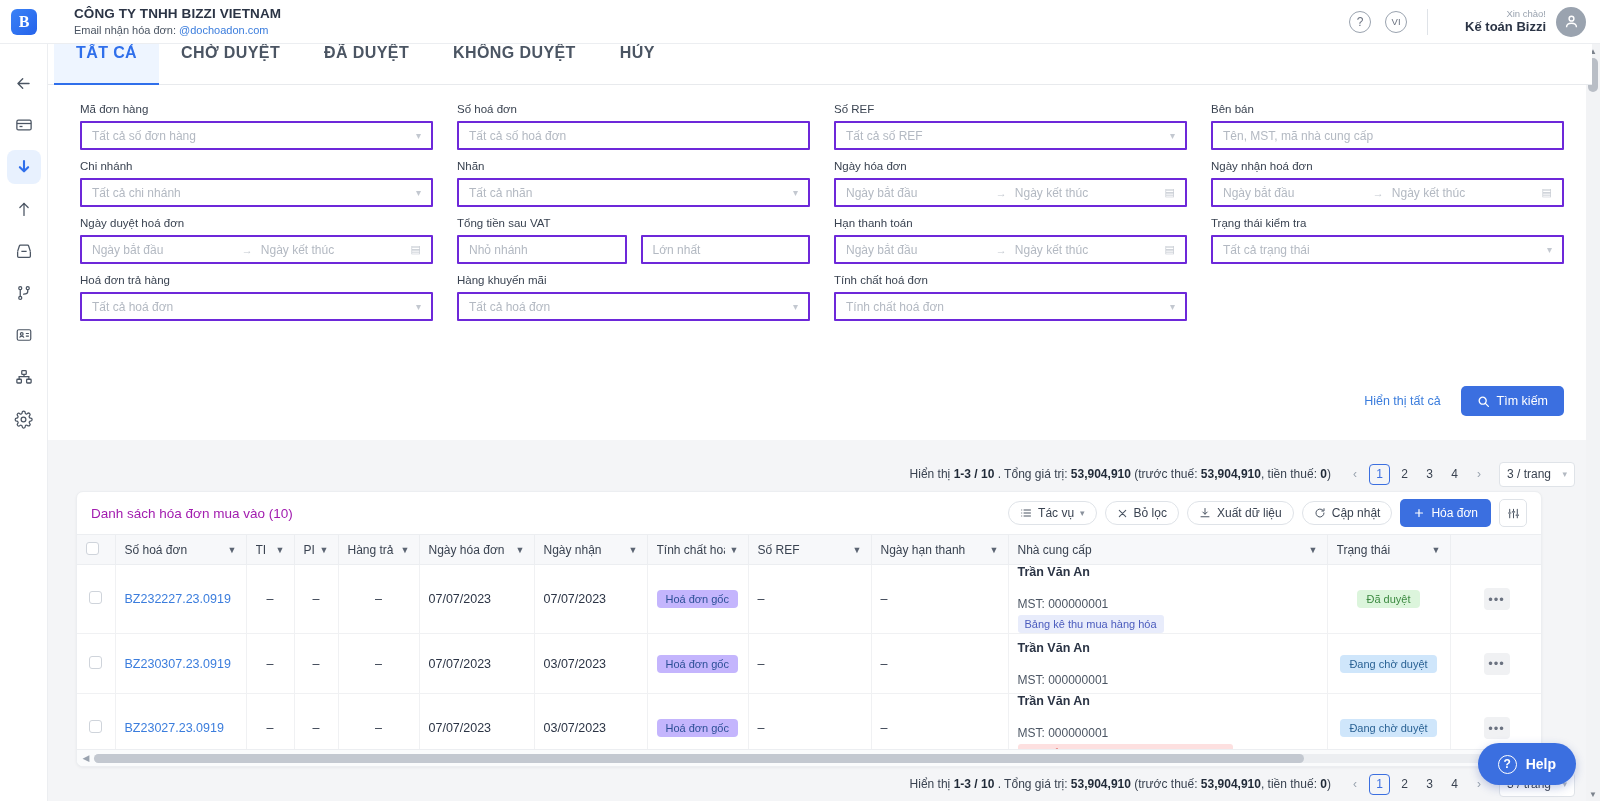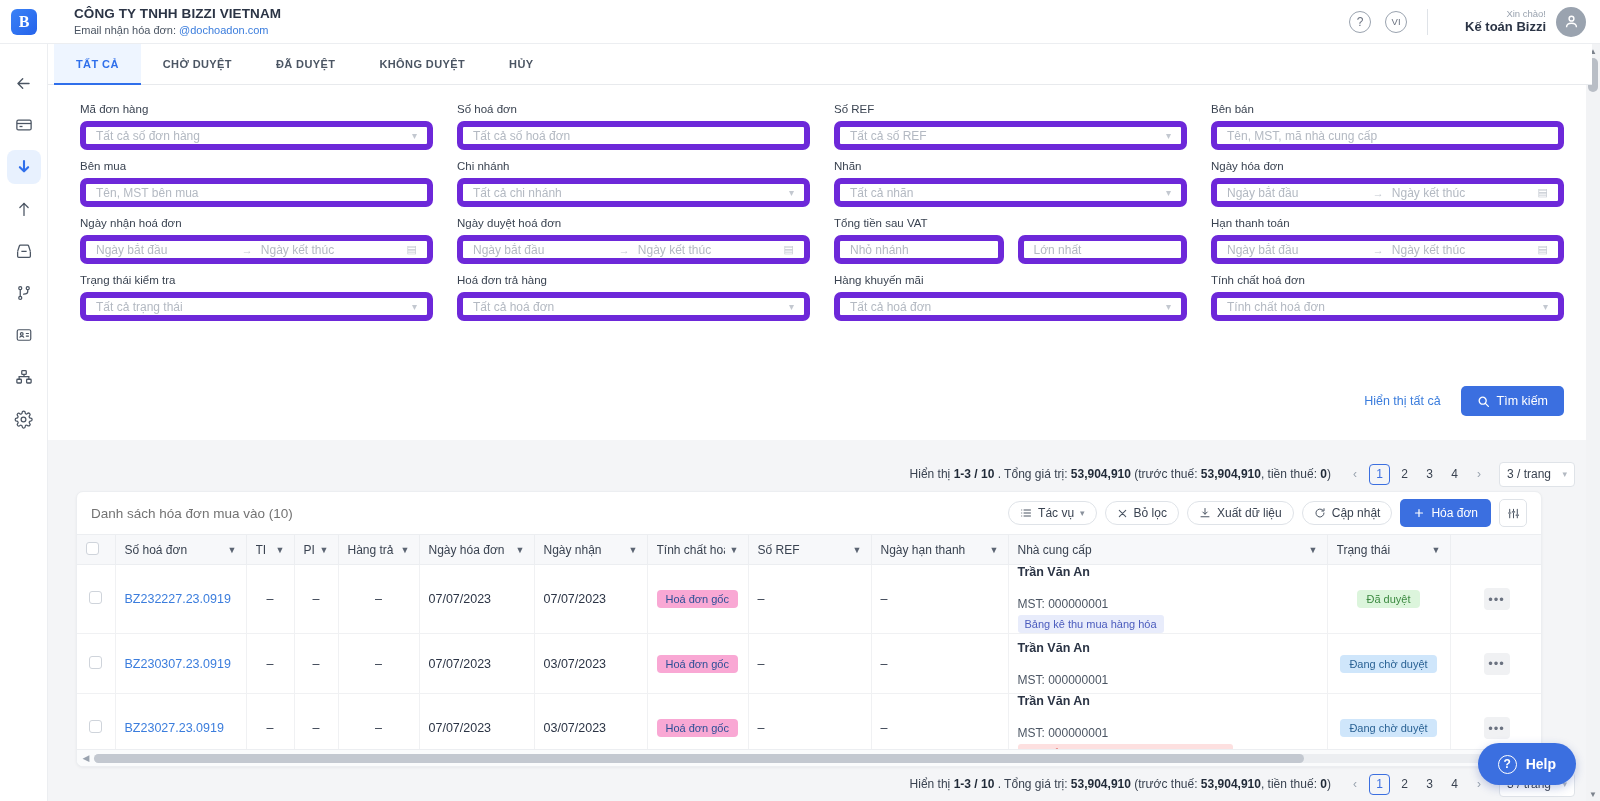--- a/index.html
+++ b/index.html
@@ -57,39 +57,39 @@
   }
   .side-ico.active { background:#e8f1fe; color:#2f6feb; }
 
   
   .tabs {
     position:absolute; top:44px; left:48px; width:1544px; height:41px;
     background:#ffffff; display:flex; align-items:stretch;
     border-bottom:1px solid #e8eaed; padding-left:6px; z-index:10;
   }
   .tab {
-    padding:0 22px; display:flex; align-items:center;
-    font-size:11px; font-weight:bold; color:#4b5563; letter-spacing:.4px;
+    padding:0 22px; display:flex; align-items:flex-start;
+    font-size:16px; font-weight:bold; color:#4b5563; letter-spacing:.4px;
     cursor:pointer; position:relative;
   }
   .tab.active { color:#2f6feb; background:#eef5ff; }
   .tab.active:after {
     content:""; position:absolute; left:0; right:0; bottom:-1px; height:2.5px; background:#2f6feb;
   }
 
   
   .filters {
     position:absolute; top:85px; left:48px; width:1544px; height:355px;
     background:#ffffff; padding:18px 28px 0 32px;
   }
   .fgrid { display:grid; grid-template-columns: repeat(4, 1fr); column-gap:24px; row-gap:10px; }
   .fgroup { min-width:0; }
   .flabel { font-size:11.5px; color:#3a4351; margin-bottom:6px; display:block; }
   .fctl {
-    height:29px; border:6px solid #6d28d9; border-radius:7px; background:#fff;
+    height:29px; border:2px solid #6d28d9; border-radius:1px; background:#fff;
     display:flex; align-items:center; padding:0 10px; font-size:12px; color:#b3b9c2;
   }
   .fctl .txt { flex:1; overflow:hidden; white-space:nowrap; }
   .fctl .caret { color:#c3c8d0; font-size:10px; margin-left:6px; }
   .fctl .cal { color:#c3c8d0; font-size:11px; }
   .range { display:flex; align-items:center; gap:8px; }
   .range .arr { color:#c3c8d0; font-size:11px; }
   .pair { display:flex; gap:14px; }
   .pair .fctl { flex:1; }
 
@@ -130,21 +130,21 @@
 
   
   .card {
     position:absolute; top:491px; left:76px; width:1466px; height:276px;
     background:#ffffff; border:1px solid #eceef1; border-radius:7px;
     box-shadow:0 1px 3px rgba(16,24,40,.05); overflow:hidden;
   }
   .card-head {
     height:42px; display:flex; align-items:center; padding:0 14px 0 14px;
   }
-  .card-title { font-size:13.5px; color:#737373; font-weight:normal; }
+  .card-title { font-size:13.5px; color:#a21caf; font-weight:normal; }
   .card-actions { margin-left:auto; display:flex; align-items:center; gap:8px; }
   .ghost-btn {
     height:24px; border:1px solid #dfe3e8; border-radius:12px; background:#fff;
     padding:0 11px; display:flex; align-items:center; gap:6px;
     font-size:12px; color:#3a4351; cursor:pointer; white-space:nowrap;
     font-family:"Liberation Sans",sans-serif;
   }
   .blue-btn {
     height:28px; border:none; border-radius:5px; background:#3b6fe0; color:#fff;
     padding:0 13px; display:flex; align-items:center; gap:6px;
@@ -175,21 +175,21 @@
   .cb {
     width:13px; height:13px; border:1px solid #cfd4db; border-radius:3px;
     background:#fff; display:inline-block; cursor:pointer;
   }
   .inv-link { color:#3b7ddd; font-size:12.5px; cursor:pointer; }
   .dash { color:#9aa3af; }
   .chip {
     display:inline-block; padding:3px 9px; border-radius:4px; font-size:11px;
     white-space:nowrap;
   }
-  .chip-blue { background:#f9a8d4; color:#2b4f96; }
+  .chip-blue { background:#c4b5fd; color:#2b4f96; }
   .chip-green { background:#dcf5dc; color:#3d8a42; }
   .chip-lightblue { background:#cfe6fb; color:#2b6395; }
   .tag-purple { background:#e8ecfb; color:#4a5bbd; padding:3px 7px; border-radius:3px; font-size:11px; display:inline-block; }
   .tag-red { background:#fde0e0; color:#d9534f; padding:3px 7px; border-radius:3px; font-size:11px; display:inline-block; }
   .sup-name { font-size:12.5px; font-weight:bold; color:#2b3445; }
   .sup-mst { font-size:12px; color:#4b5563; margin-top:18px; }
   .sup-tag { margin-top:4px; }
   .dots {
     width:26px; height:22px; border-radius:4px; background:#f0f1f3; color:#6b7280;
     display:flex; align-items:center; justify-content:center; cursor:pointer;
@@ -371,26 +371,20 @@
           <span class="caret">▾</span>
         </div>
       </div>
       <div class="fgroup">
         <span class="flabel">Bên bán</span>
         <div class="fctl">
           <span class="txt">Tên, MST, mã nhà cung cấp</span>
         </div>
       </div>
 
-      <div class="fgroup">
-        <span class="flabel">Bên mua</span>
-        <div class="fctl">
-          <span class="txt">Tên, MST bên mua</span>
-        </div>
-      </div>
       <div class="fgroup">
         <span class="flabel">Chi nhánh</span>
         <div class="fctl">
           <span class="txt">Tất cả chi nhánh</span>
           <span class="caret">▾</span>
         </div>
       </div>
       <div class="fgroup">
         <span class="flabel">Nhãn</span>
         <div class="fctl">

